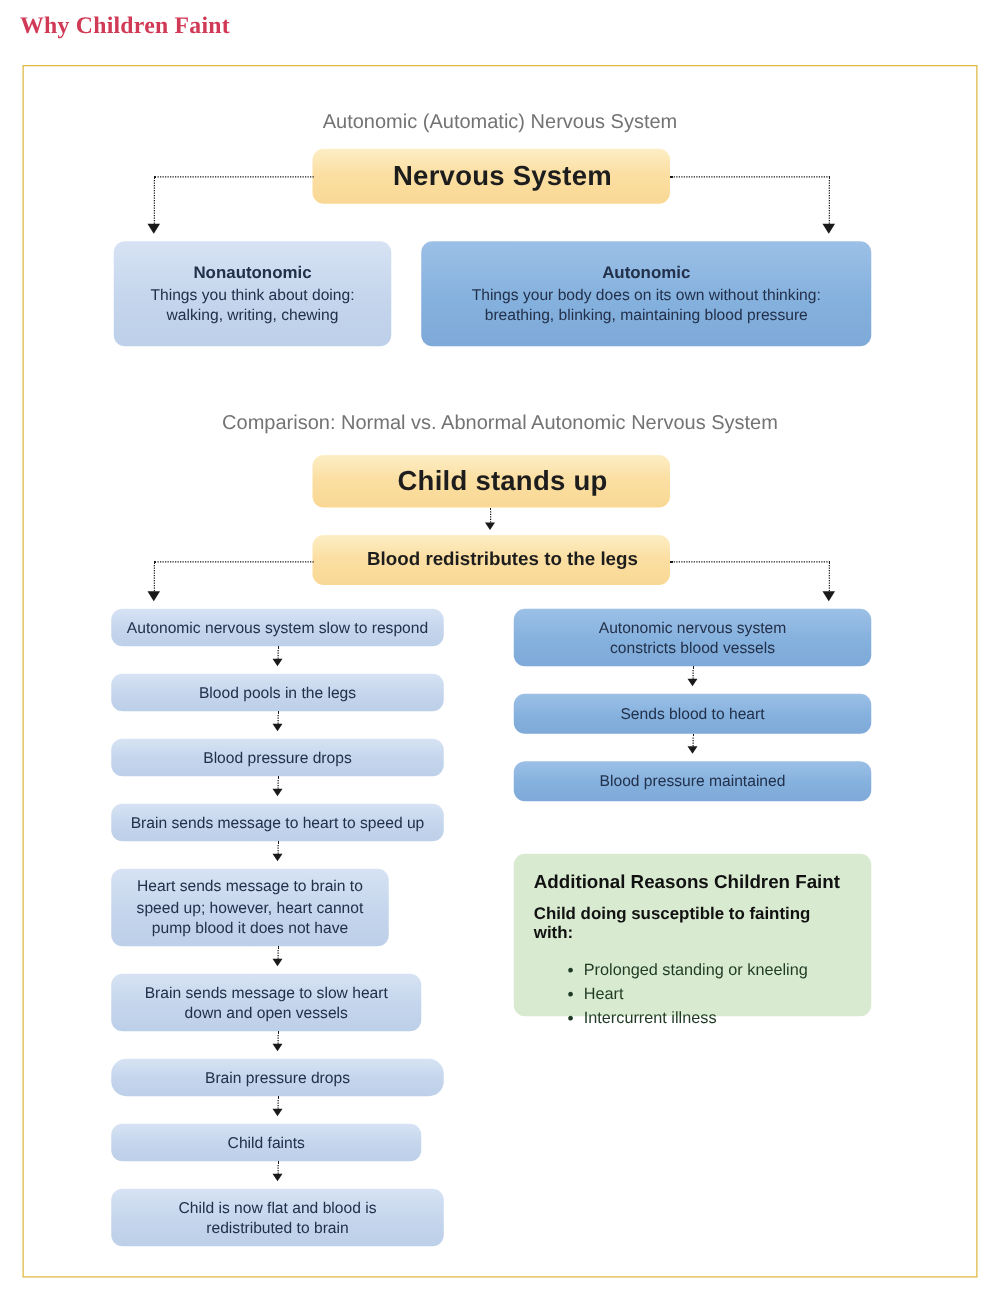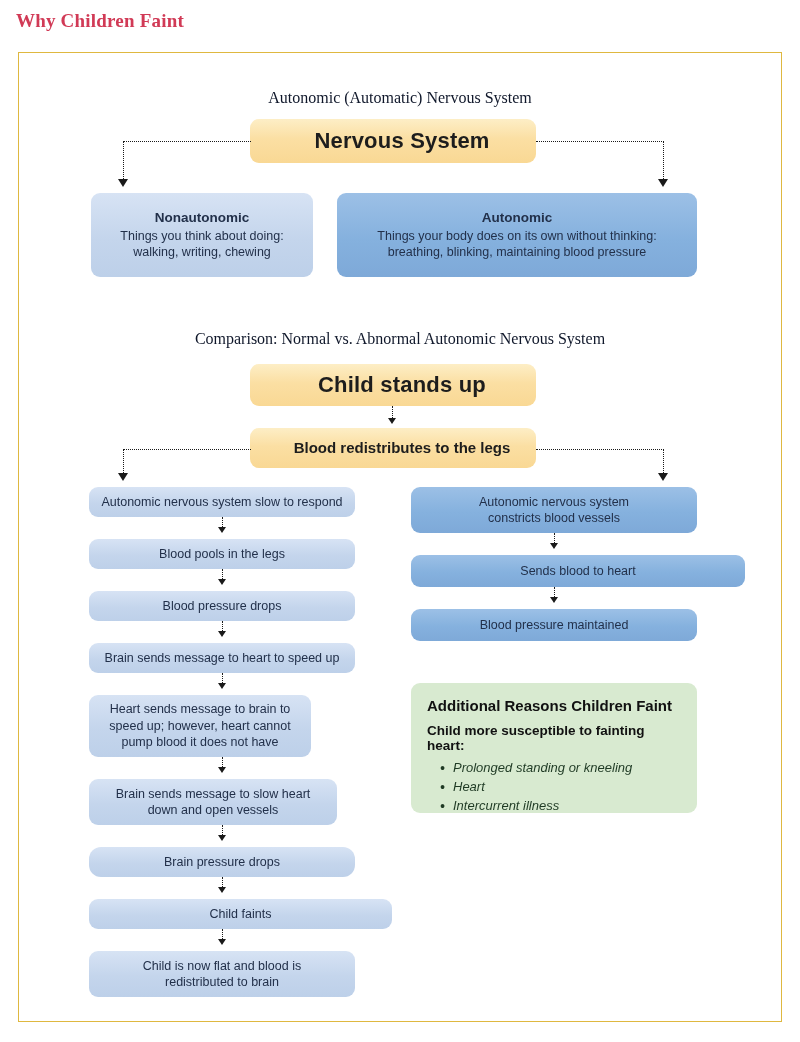--- a/index.html
+++ b/index.html
@@ -39,23 +39,23 @@
     box-sizing: border-box;
     background: #ffffff;
   }
 
   
   .caption {
     position: absolute;
     left: 0;
     width: 100%;
     text-align: center;
-    font-family: Liberation Serif, serif;
+    font-family: Liberation Sans, sans-serif;
     font-size: 16px;
-    color: #0f172a;
+    color: #737373;
     white-space: nowrap;
   }
 
   
   .node {
     position: absolute;
     box-sizing: border-box;
     border-radius: 9px;
     display: flex;
     align-items: center;
@@ -103,24 +103,23 @@
     margin-bottom: 9px;
     color: #111111;
   }
   .panel-green .g-sub {
     font-weight: bold;
     font-size: 13.5px;
     margin-bottom: 6px;
     color: #111111;
   }
   .panel-green ul {
-    margin: 0;
+    margin: 14px;
     padding: 0 0 0 26px;
     list-style: none;
-    font-style: italic;
   }
   .panel-green li {
     position: relative;
     font-size: 13px;
     line-height: 1.45;
     color: #1f3a24;
   }
   .panel-green li::before {
     content: "\2022";
     position: absolute;
@@ -249,51 +248,51 @@
   </div>
   <div class="vline" style="left:203px; top:772px; height:12px;"></div>
   <div class="arrow small" style="left:199px; top:782px;"></div>
 
   <div class="node bluelight" style="left:70px; top:794px; width:266px; height:30px;border-radius:12px;">
     <span class="txt" style="white-space:pre-line;">Brain pressure drops</span>
   </div>
   <div class="vline" style="left:203px; top:824px; height:12px;"></div>
   <div class="arrow small" style="left:199px; top:834px;"></div>
 
-  <div class="node bluelight" style="left:70px; top:846px; width:303px; height:30px;">
+  <div class="node bluelight" style="left:70px; top:846px; width:248px; height:30px;">
     <span class="txt" style="white-space:pre-line;">Child faints</span>
   </div>
   <div class="vline" style="left:203px; top:876px; height:12px;"></div>
   <div class="arrow small" style="left:199px; top:886px;"></div>
 
   <div class="node bluelight" style="left:70px; top:898px; width:266px; height:46px;">
     <span class="txt" style="white-space:pre-line;">Child is now flat and blood is
 redistributed to brain</span>
   </div>
 
   <div class="node bluedark" style="left:392px; top:434px; width:286px; height:46px;">
     <span class="txt" style="white-space:pre-line;">Autonomic nervous system
 constricts blood vessels</span>
   </div>
   <div class="vline" style="left:535px; top:480px; height:12px;"></div>
   <div class="arrow small" style="left:531px; top:490px;"></div>
 
-  <div class="node bluedark" style="left:392px; top:502px; width:334px; height:32px;">
+  <div class="node bluedark" style="left:392px; top:502px; width:286px; height:32px;">
     <span class="txt" style="white-space:pre-line;">Sends blood to heart</span>
   </div>
   <div class="vline" style="left:535px; top:534px; height:12px;"></div>
   <div class="arrow small" style="left:531px; top:544px;"></div>
 
   <div class="node bluedark" style="left:392px; top:556px; width:286px; height:32px;">
     <span class="txt" style="white-space:pre-line;">Blood pressure maintained</span>
   </div>
 
   <div class="panel-green" style="left:392px; top:630px; width:286px; height:130px;">
     <div class="g-title">Additional Reasons Children Faint</div>
-    <div class="g-sub">Child more susceptible to fainting heart:</div>
+    <div class="g-sub">Child doing susceptible to fainting with:</div>
     <ul>
       <li>Prolonged standing or kneeling</li>
       <li>Heart</li>
       <li>Intercurrent illness</li>
     </ul>
   </div>
 
 </div>
 
 </body></html>

